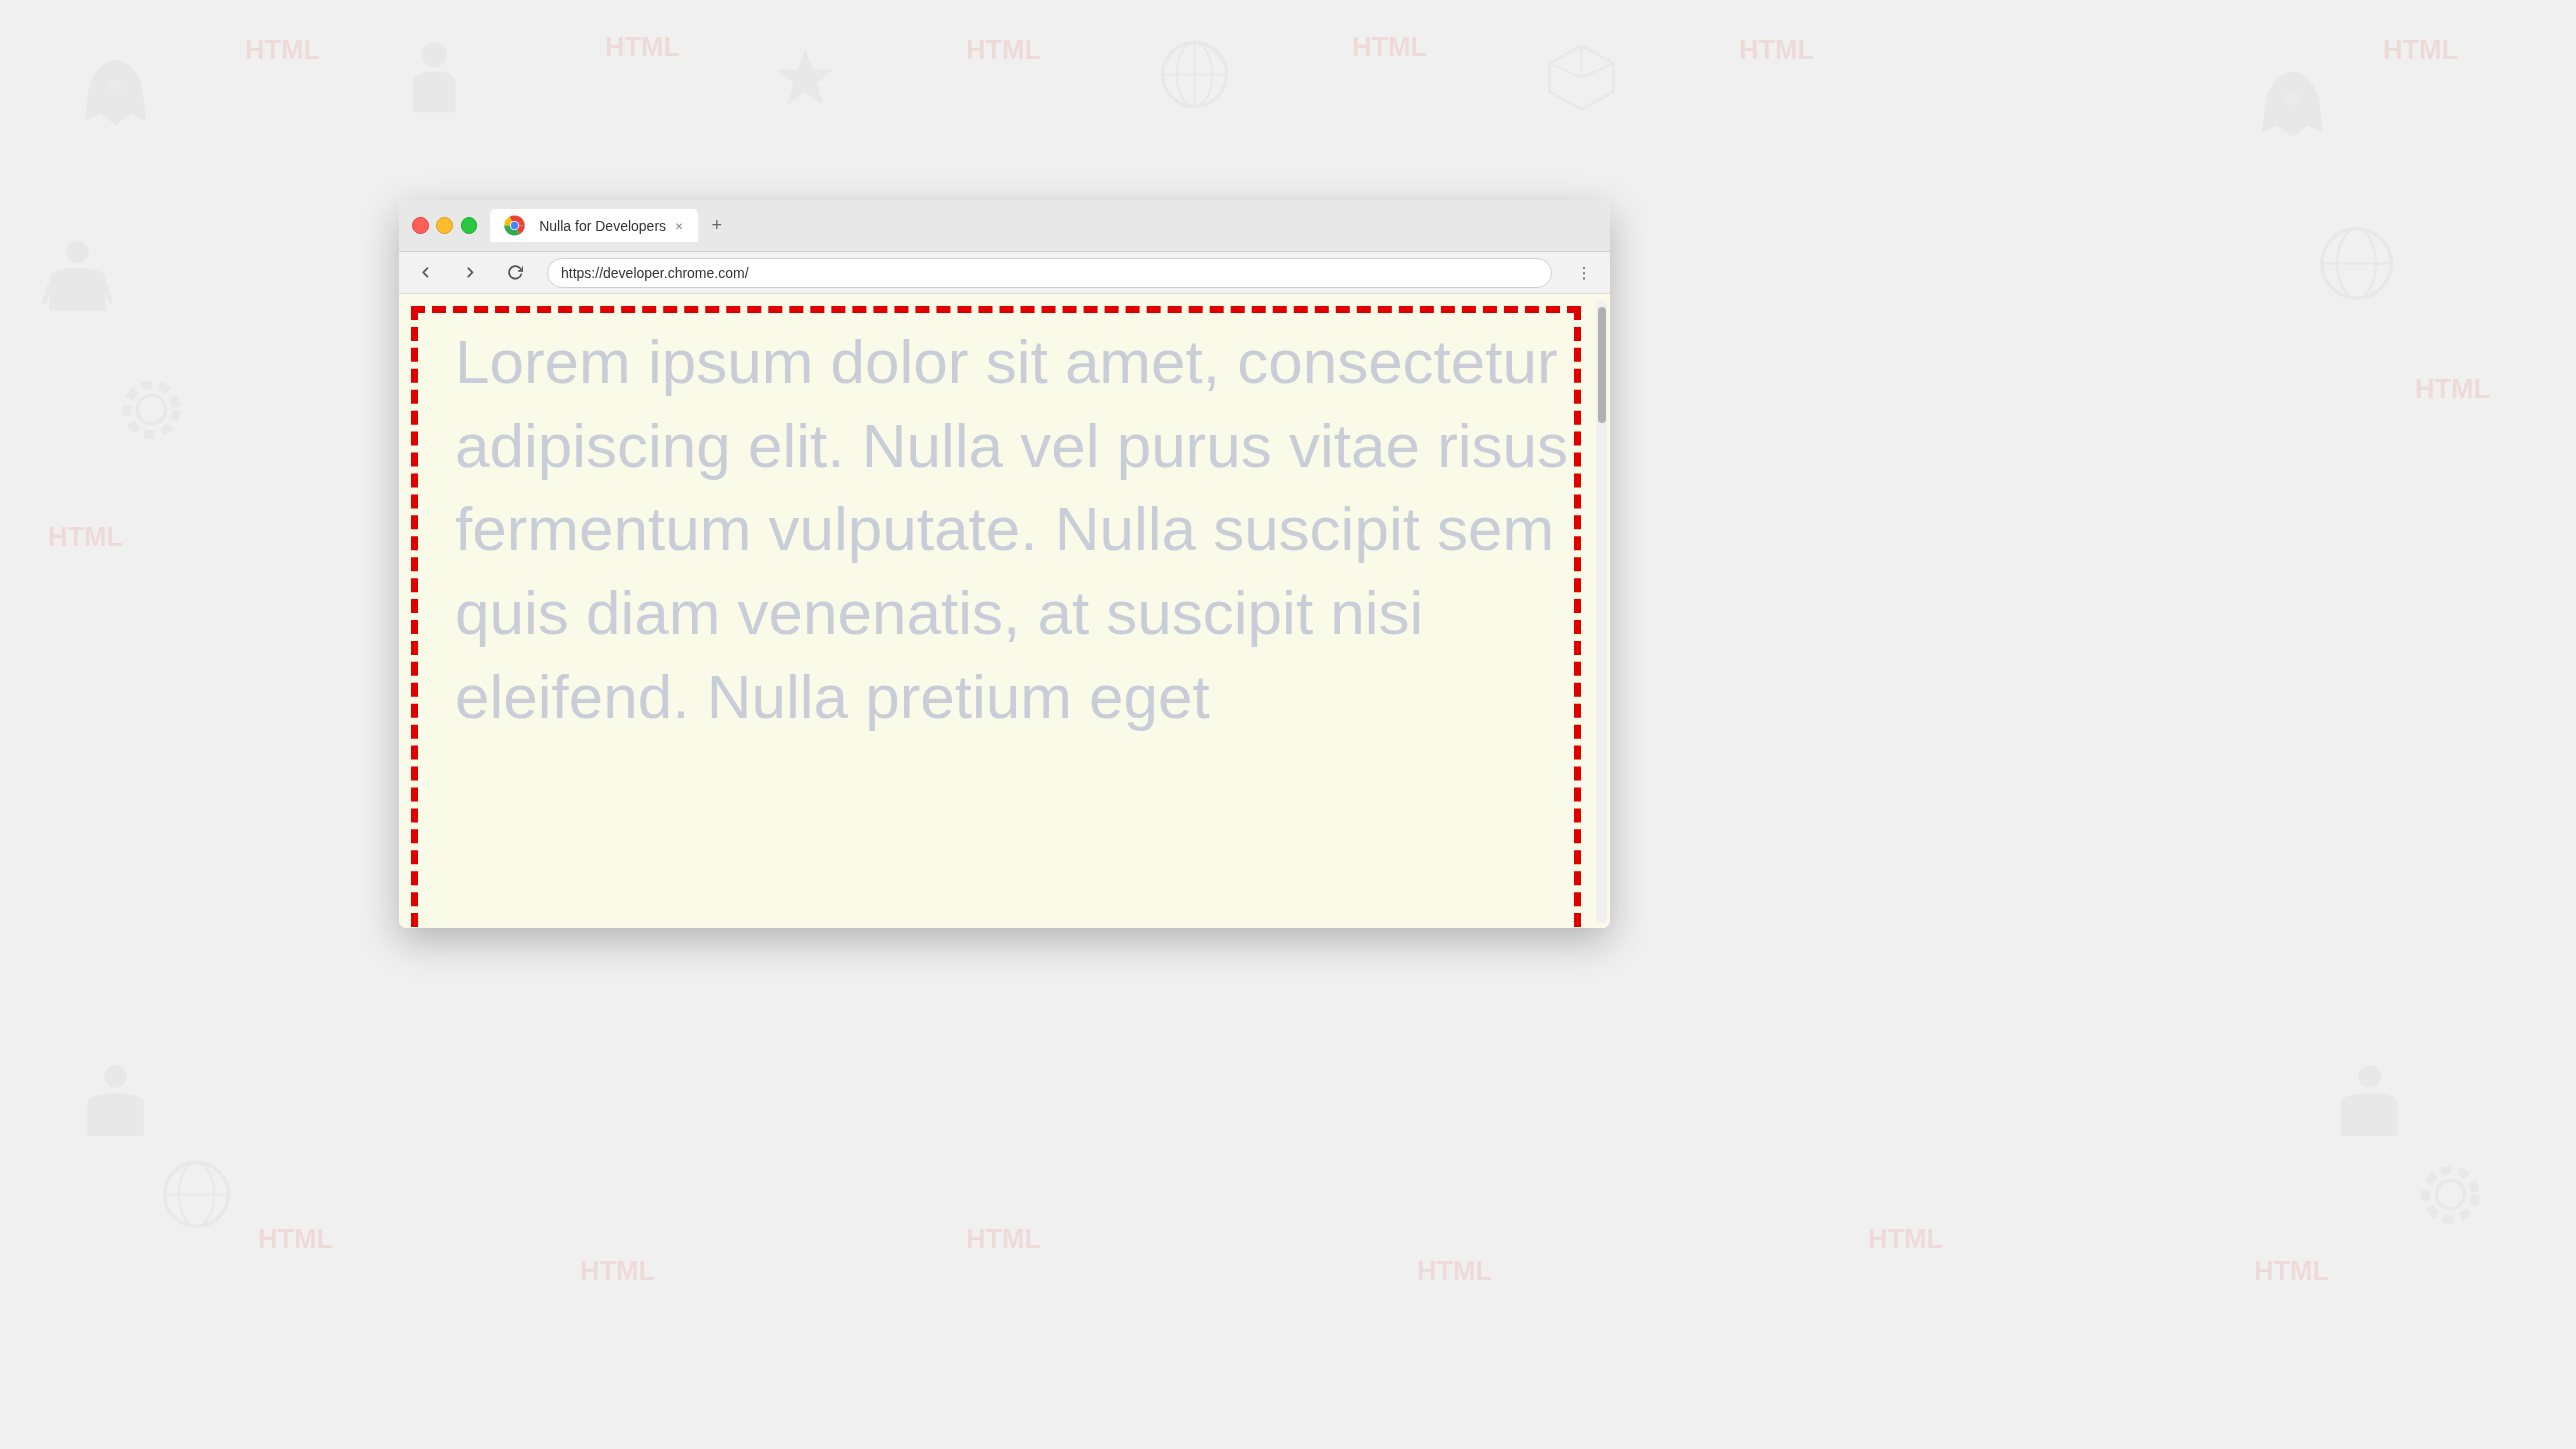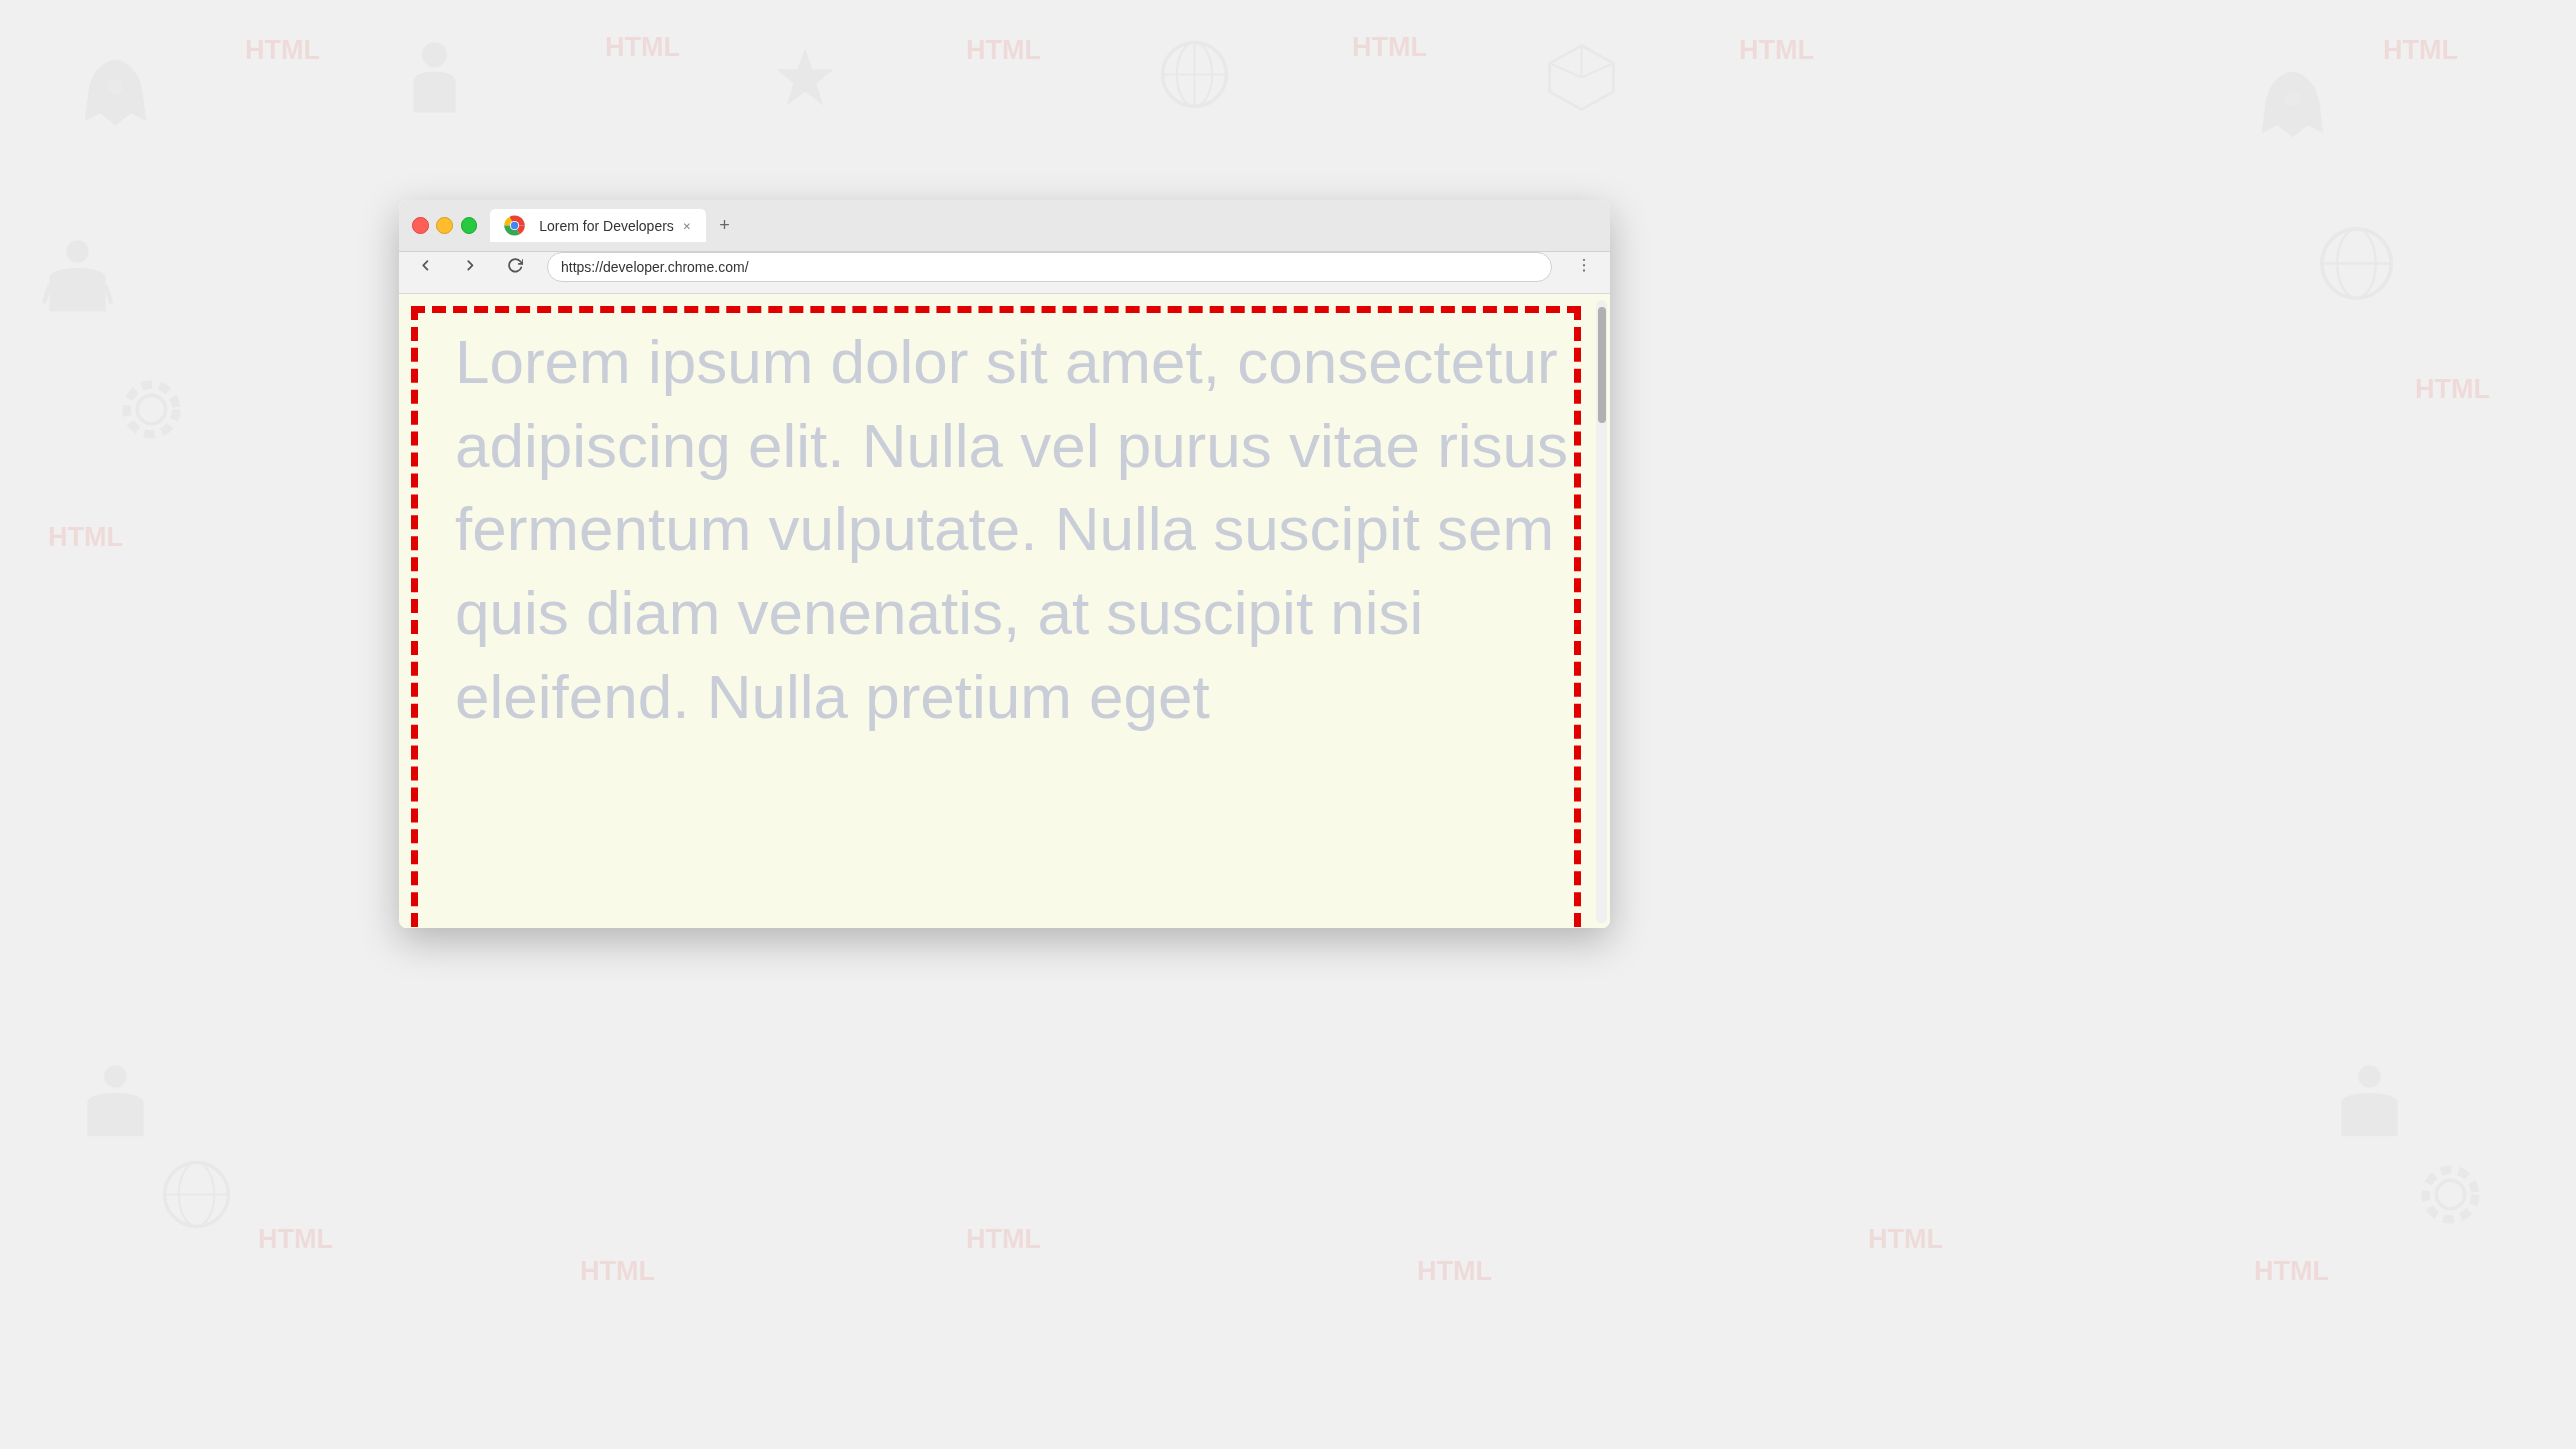--- a/index.html
+++ b/index.html
@@ -117,20 +117,21 @@
       margin-left: 5.2px;
       border-radius: 50%;
       cursor: pointer;
     }
 
     
     .nav-bar {
       background: #f2f2f2;
       height: 42px;
       display: flex;
+      align-items: center;
       padding: 0 13px;
       gap: 19px;
       border-bottom: 0.6px solid #d8d8d8;
     }
 
     .nav-btn {
       width: 26px;
       height: 26px;
       display: flex;
       align-items: center;
@@ -362,21 +363,21 @@
 
           <path d="M50 50 L95 50 A45 45 0 0 0 27.5 12.5 Z" fill="#EA4335"></path>
           <path d="M50 50 L27.5 12.5 A45 45 0 0 0 5 50 Z" fill="#FBBC05"></path>
           <path d="M50 50 L5 50 A45 45 0 0 0 72.5 87.5 Z" fill="#34A853"></path>
           <path d="M50 50 L72.5 87.5 A45 45 0 0 0 95 50 Z" fill="#EA4335"></path>
 
           <circle cx="50" cy="50" r="20" fill="white"></circle>
 
           <circle cx="50" cy="50" r="16" fill="#4285F4"></circle>
         </svg>
-        <span class="tab-title">Lorem for Developers</span>
+        <span class="tab-title">Nulla for Developers</span>
         <div class="tab-close">✕</div>
       </div>
 
       <div class="new-tab-btn">+</div>
     </div>
   </div>
 
   <div class="nav-bar">
 
     <div class="nav-btn">

